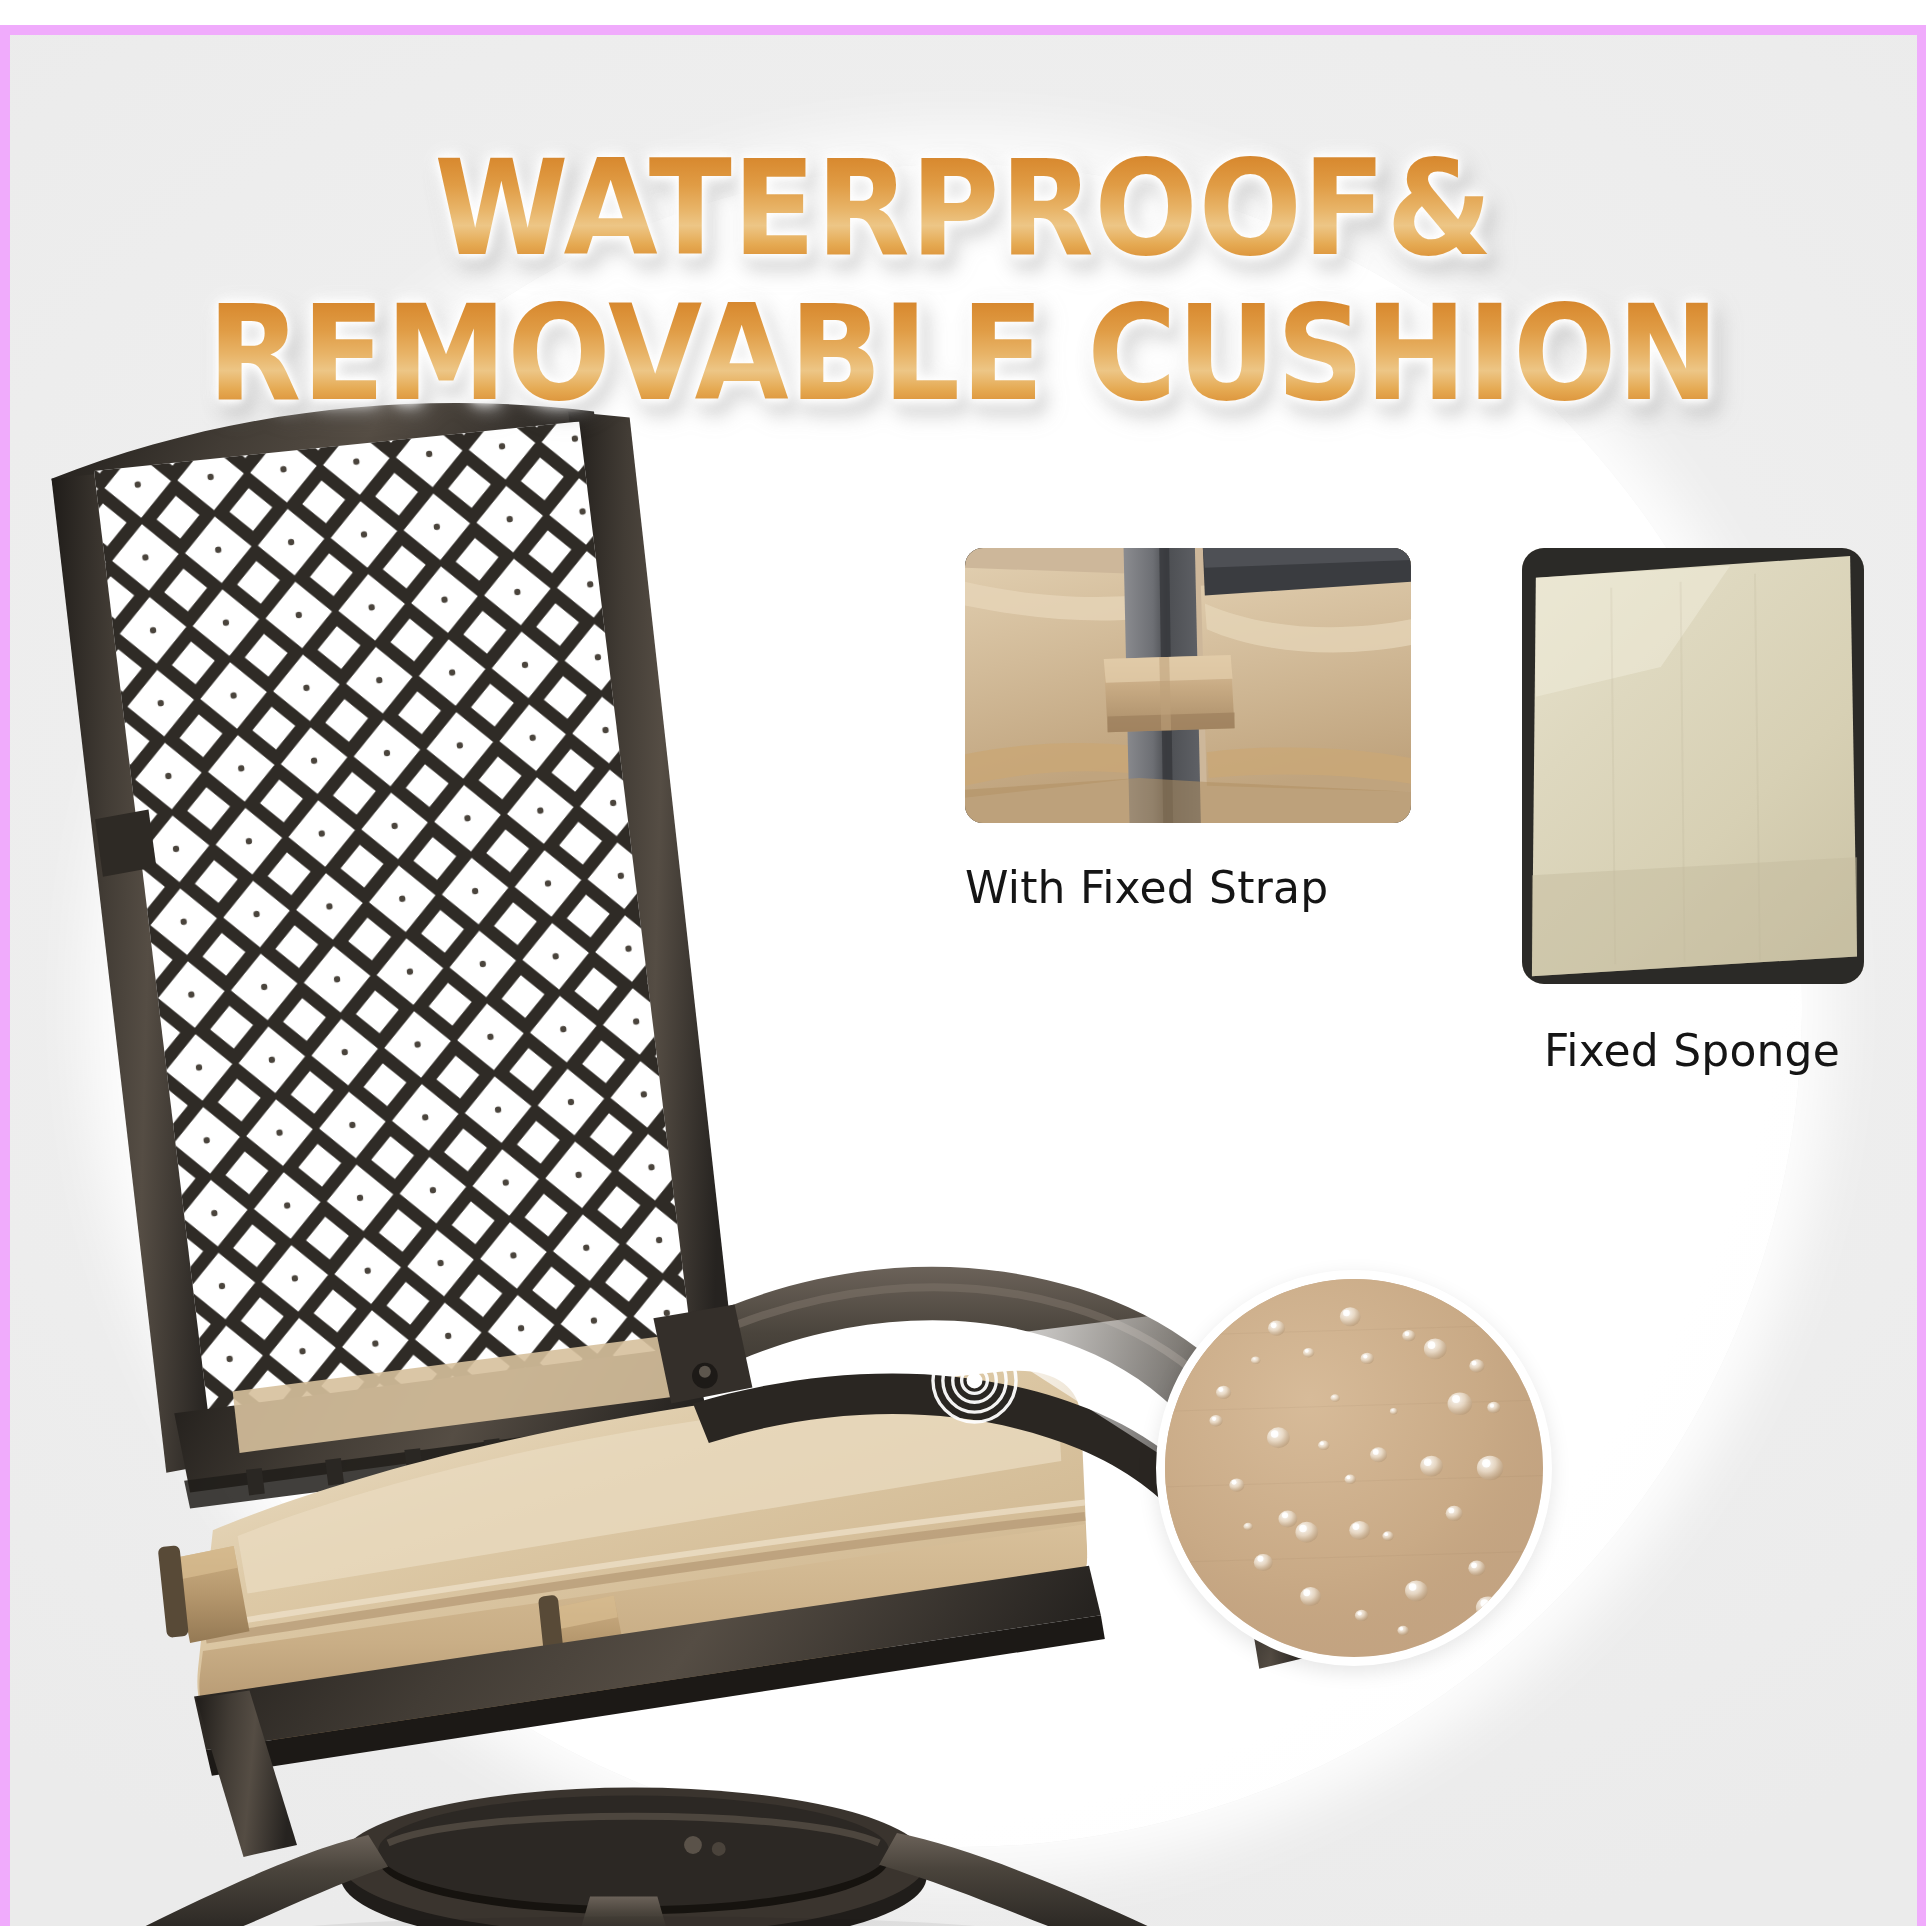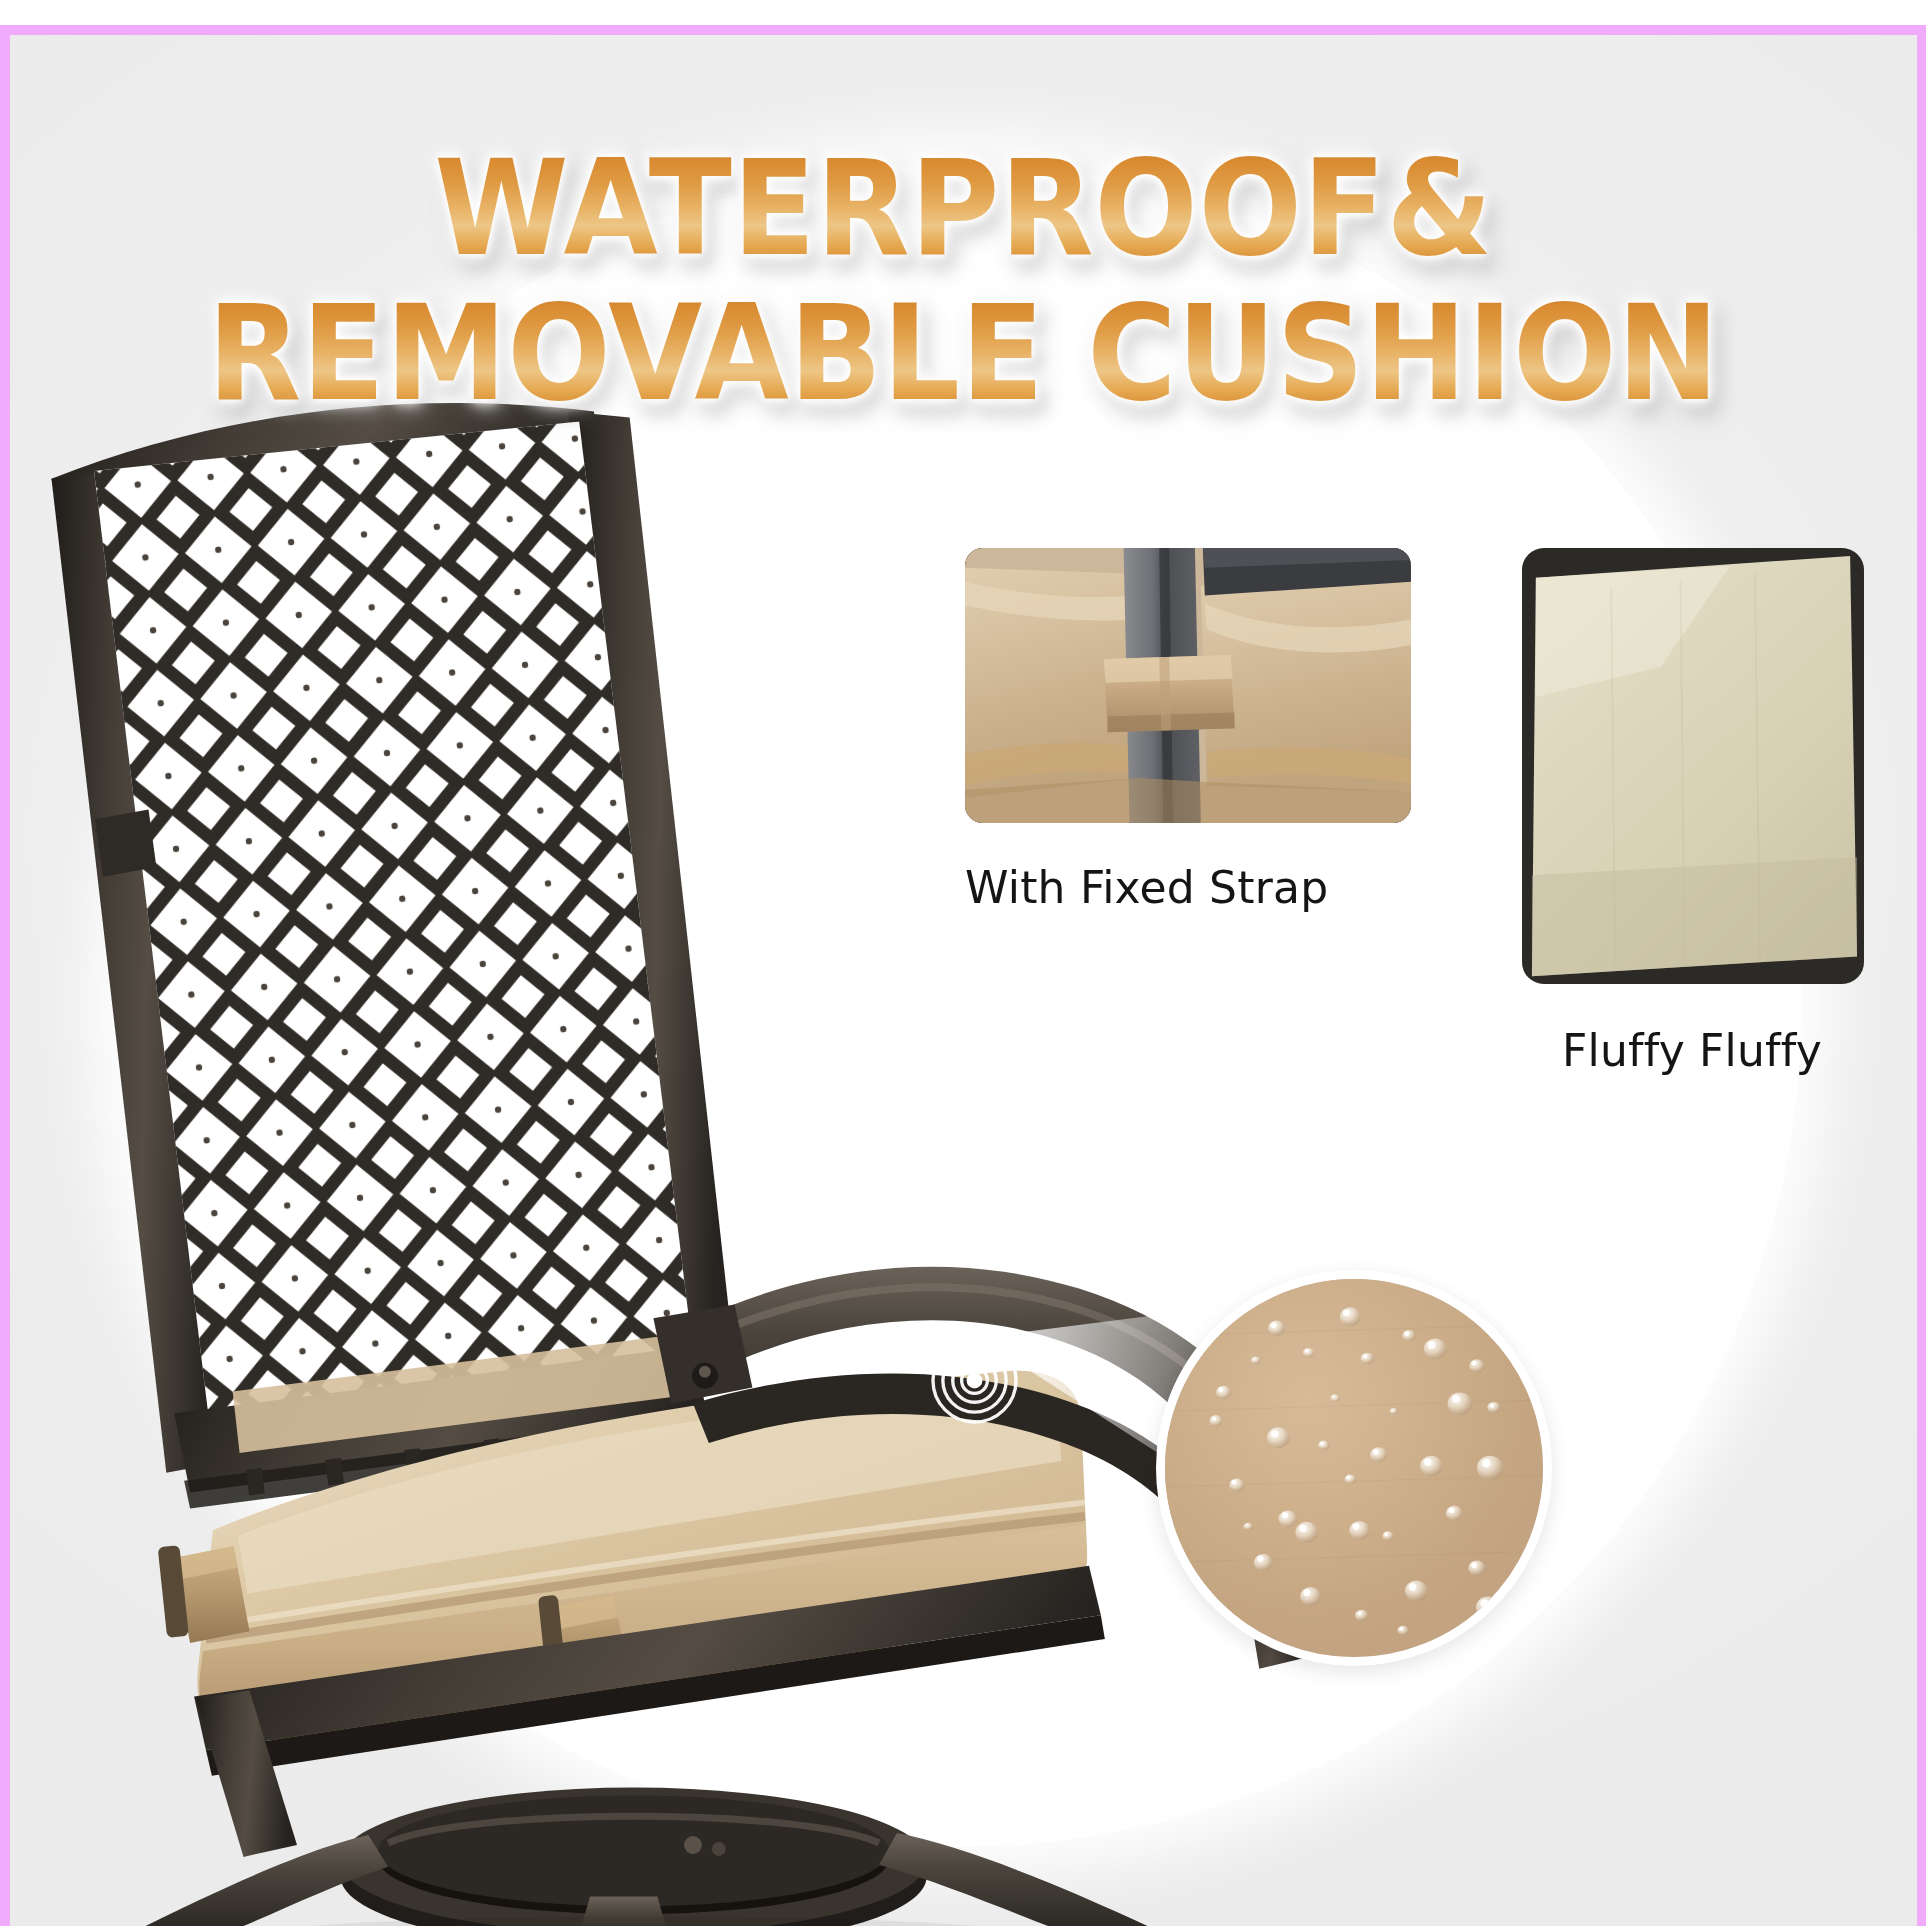--- a/index.html
+++ b/index.html
@@ -397,21 +397,21 @@
 
       <g opacity="0.10" stroke="#9a9379" stroke-width="2">
         <line x1="90" y1="40" x2="94" y2="420"></line>
         <line x1="160" y1="34" x2="164" y2="418"></line>
         <line x1="235" y1="26" x2="240" y2="416"></line>
       </g>
 
       <path d="M10 330 L338 312 L338 412 L10 432 Z" fill="#c3bb9d" opacity="0.45"></path>
     </svg>
   </div>
-  <div class="caption cap-sponge">Fluffy Fluffy</div>
+  <div class="caption cap-sponge">Fixed Sponge</div>
 
   <div class="beam">
     <svg viewBox="0 0 300 220" xmlns="http://www.w3.org/2000/svg">
       <defs>
         <linearGradient id="beamG" x1="0" y1="0" x2="1" y2="0">
           <stop offset="0%" stop-color="#ffffff" stop-opacity="0.85"></stop>
           <stop offset="100%" stop-color="#ffffff" stop-opacity="0.18"></stop>
         </linearGradient>
       </defs>
       <path d="M48 46 L300 14 L300 208 Z" fill="url(#beamG)"></path>

